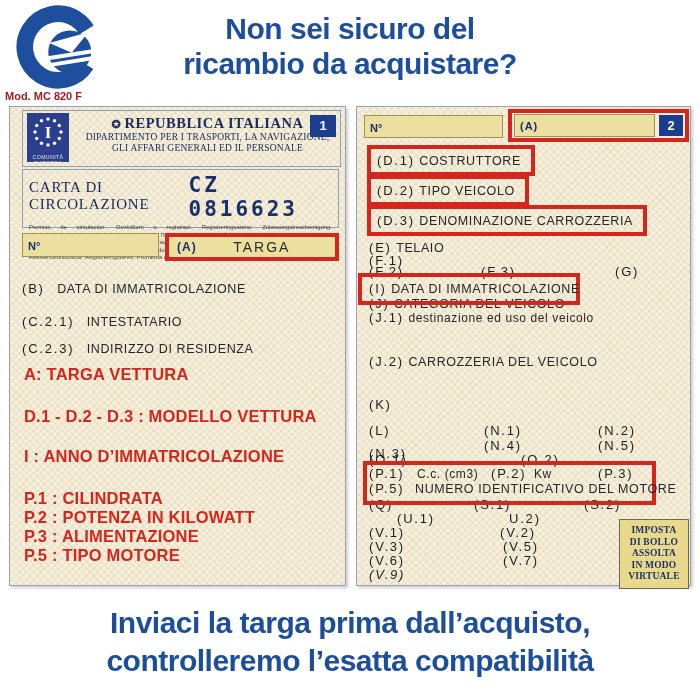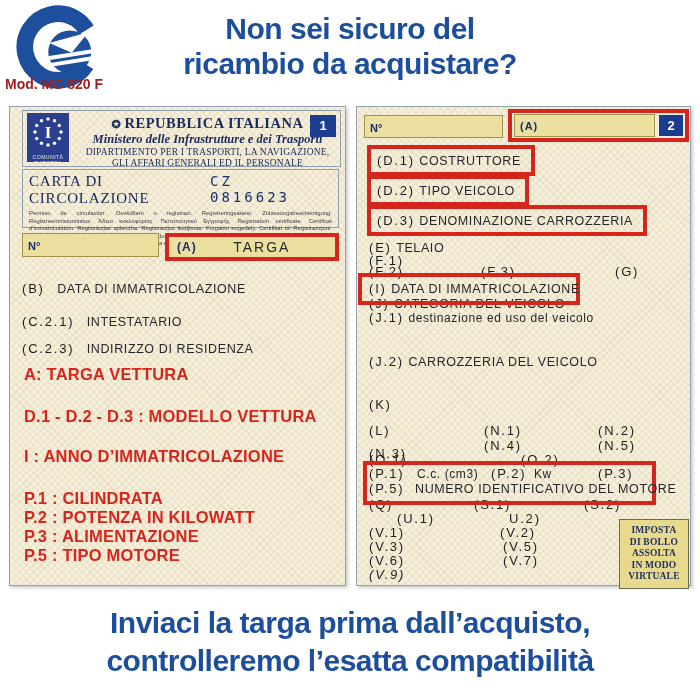--- a/index.html
+++ b/index.html
@@ -5,21 +5,21 @@
   html,body{margin:0;padding:0;}
   body{width:700px;height:700px;background:#ffffff;overflow:hidden;
        font-family:"Liberation Sans",sans-serif;position:relative;}
 
   
   #logo{position:absolute;left:16px;top:2px;width:88px;height:90px;}
   .title{position:absolute;left:0;width:700px;text-align:center;
          color:#1d4e9c;font-weight:800;font-size:30px;letter-spacing:-0.5px;}
   #title1{top:12px;}
   #title2{top:47px;}
-  #mod-label{position:absolute;left:5px;top:76px;font-size:14px;font-weight:bold;color:#a02020;}
+  #mod-label{position:absolute;left:5px;top:90px;font-size:11px;font-weight:bold;color:#a02020;}
 
   
   .panel{position:absolute;top:106px;height:478px;background-color:#f5efdc;
          border:1.5px solid #97a1b2;box-shadow:2px 2px 3px rgba(60,60,70,.25);
          background-image:
            repeating-linear-gradient(45deg, rgba(198,178,128,.17) 0 1.5px, transparent 1.5px 5px),
            repeating-linear-gradient(135deg, rgba(198,178,128,.17) 0 1.5px, transparent 1.5px 5px);}
   #panel-left{left:9px;width:335px;}
   #panel-right{left:356px;width:333px;}
 
@@ -34,21 +34,21 @@
               font-weight:bold;font-size:13px;text-align:center;line-height:22px;}
 
   .hdr-text{margin-left:52px;text-align:center;padding-top:4px;color:#1a2a5e;}
   .republic{font-family:"Liberation Serif",serif;font-weight:bold;font-size:14.5px;
             letter-spacing:.5px;color:#1a2a5e;}
   .ministry{font-family:"Liberation Serif",serif;font-weight:bold;font-style:italic;
             font-size:12.5px;color:#1a2a5e;}
   .dept{font-family:"Liberation Serif",serif;font-size:9.5px;line-height:10.5px;color:#1a2a5e;letter-spacing:.2px;}
 
   .carta-title{font-family:"Liberation Serif",serif;font-size:15px;color:#17265c;letter-spacing:.8px;}
-  .doc-number{font-family:"DejaVu Sans Mono",monospace;font-weight:normal;font-size:14px;
+  .doc-number{font-family:"DejaVu Sans Mono",monospace;font-weight:bold;font-size:21px;
               color:#1a2f6e;letter-spacing:3px;}
   .multilang{font-size:5.9px;line-height:7.6px;color:#3c3c44;text-align:justify;margin-top:3px;}
 
   
   .ybox{background:#ebe09f;border:1px solid #a3924a;}
   .nlabel{color:#1a2f6e;font-weight:bold;font-size:11px;}
 
   .redbox{border:4px solid #d6251d;}
   .red-outline{position:absolute;border:4px solid #d6251d;z-index:5;}
 
@@ -109,21 +109,20 @@
           <circle cx="9.7" cy="12.5" r="1.7"></circle>
             <circle cx="14.5" cy="7.7" r="1.7"></circle>
         </g>
         <text x="21" y="25" text-anchor="middle" fill="#ffffff" font-family="Liberation Serif,serif" font-size="17" font-weight="bold">I</text>
       </svg>
       <span class="eu-txt">COMUNITÀ</span>
       <span class="eu-txt">EUROPEA</span>
     </div>
     <div class="hdr-text">
       <div class="republic"><span style="font-size:11px;">✪ </span><span>REPUBBLICA ITALIANA</span></div>
-      <div class="ministry">Ministero delle Infrastrutture e dei Trasporti</div>
       <div class="dept">DIPARTIMENTO PER I TRASPORTI, LA NAVIGAZIONE,</div>
       <div class="dept">GLI AFFARI GENERALI ED IL PERSONALE</div>
     </div>
     <div class="page-badge" style="right:4px;top:4px;">1</div>
   </div>
 
   <div class="inner-box" style="left:12px;top:62px;width:317px;height:59px;padding:3px 6px;box-sizing:border-box;">
     <div style="display:flex;align-items:baseline;">
       <span class="carta-title">CARTA DI CIRCOLAZIONE</span>
       <span class="doc-number" style="margin-left:auto;margin-right:18px;">CZ 0816623</span>

